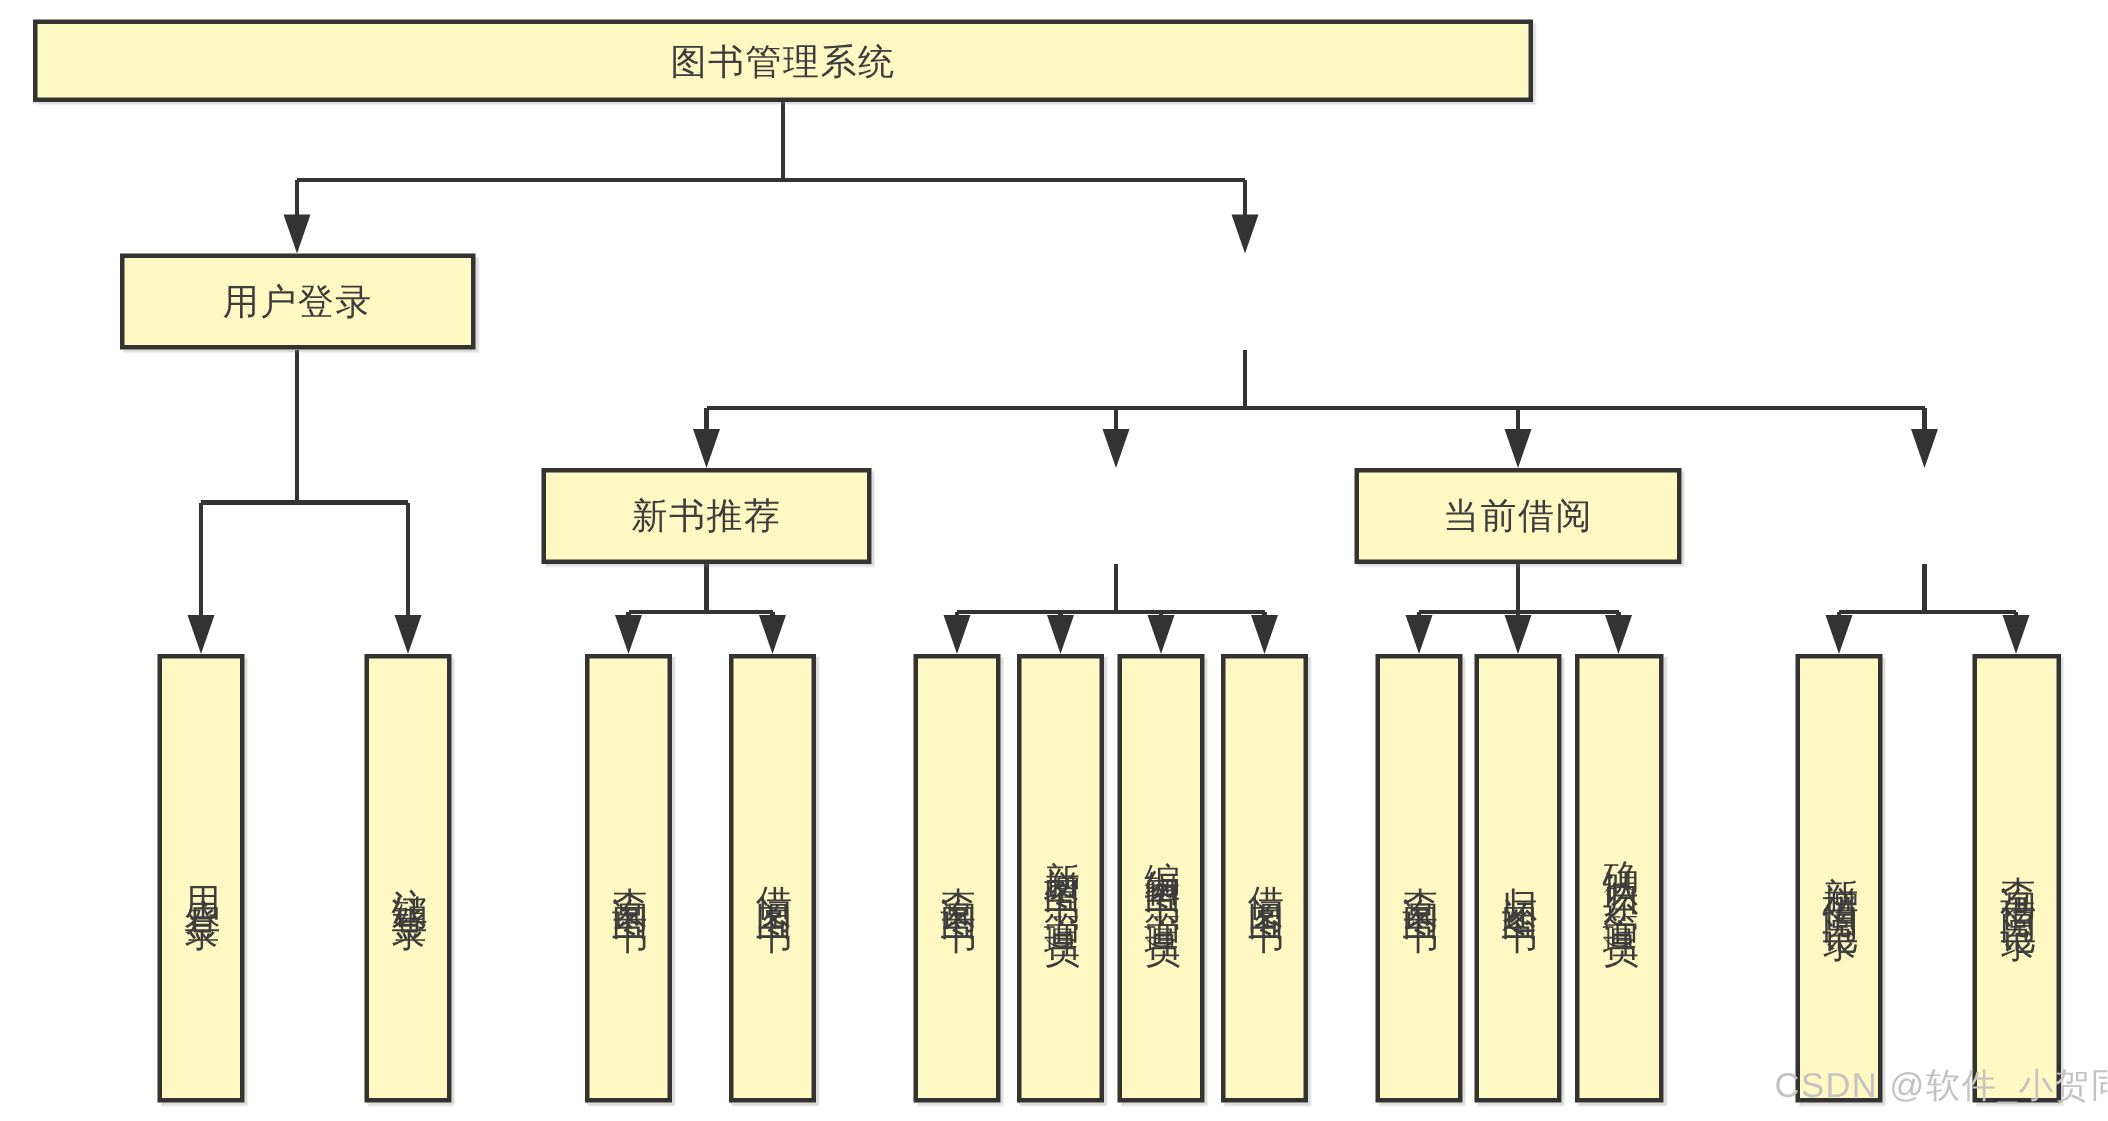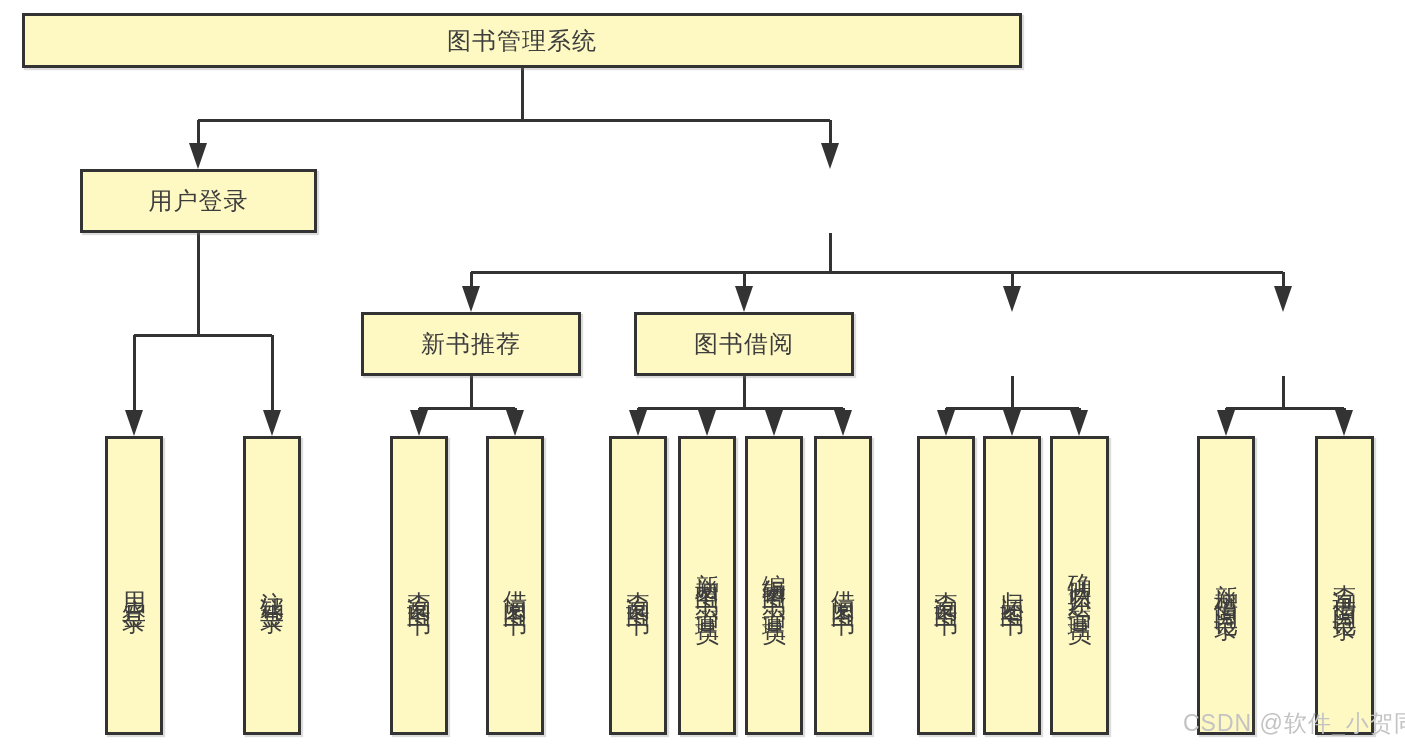--- a/index.html
+++ b/index.html
@@ -54,22 +54,22 @@
     <span class="lbl">图书管理系统</span>
   </div>
 
   <div class="node" style="left:80px;top:169px;width:237px;height:64px">
     <span class="lbl">用户登录</span>
   </div>
 
   <div class="node" style="left:361px;top:312px;width:220px;height:64px">
     <span class="lbl">新书推荐</span>
   </div>
-  <div class="node" style="left:634px;top:312px;width:220px;height:64px">
-    <span class="lbl">图书借阅</span>
+  <div class="node" style="left:903px;top:312px;width:218px;height:64px">
+    <span class="lbl">当前借阅</span>
   </div>
 
   <div class="node leaf" style="left:105px;top:436px;width:58px;height:299px">
     <span class="lbl">用户登录</span>
   </div>
   <div class="node leaf" style="left:243px;top:436px;width:58px;height:299px">
     <span class="lbl">注销登录</span>
   </div>
 
   <div class="node leaf" style="left:390px;top:436px;width:58px;height:299px">

